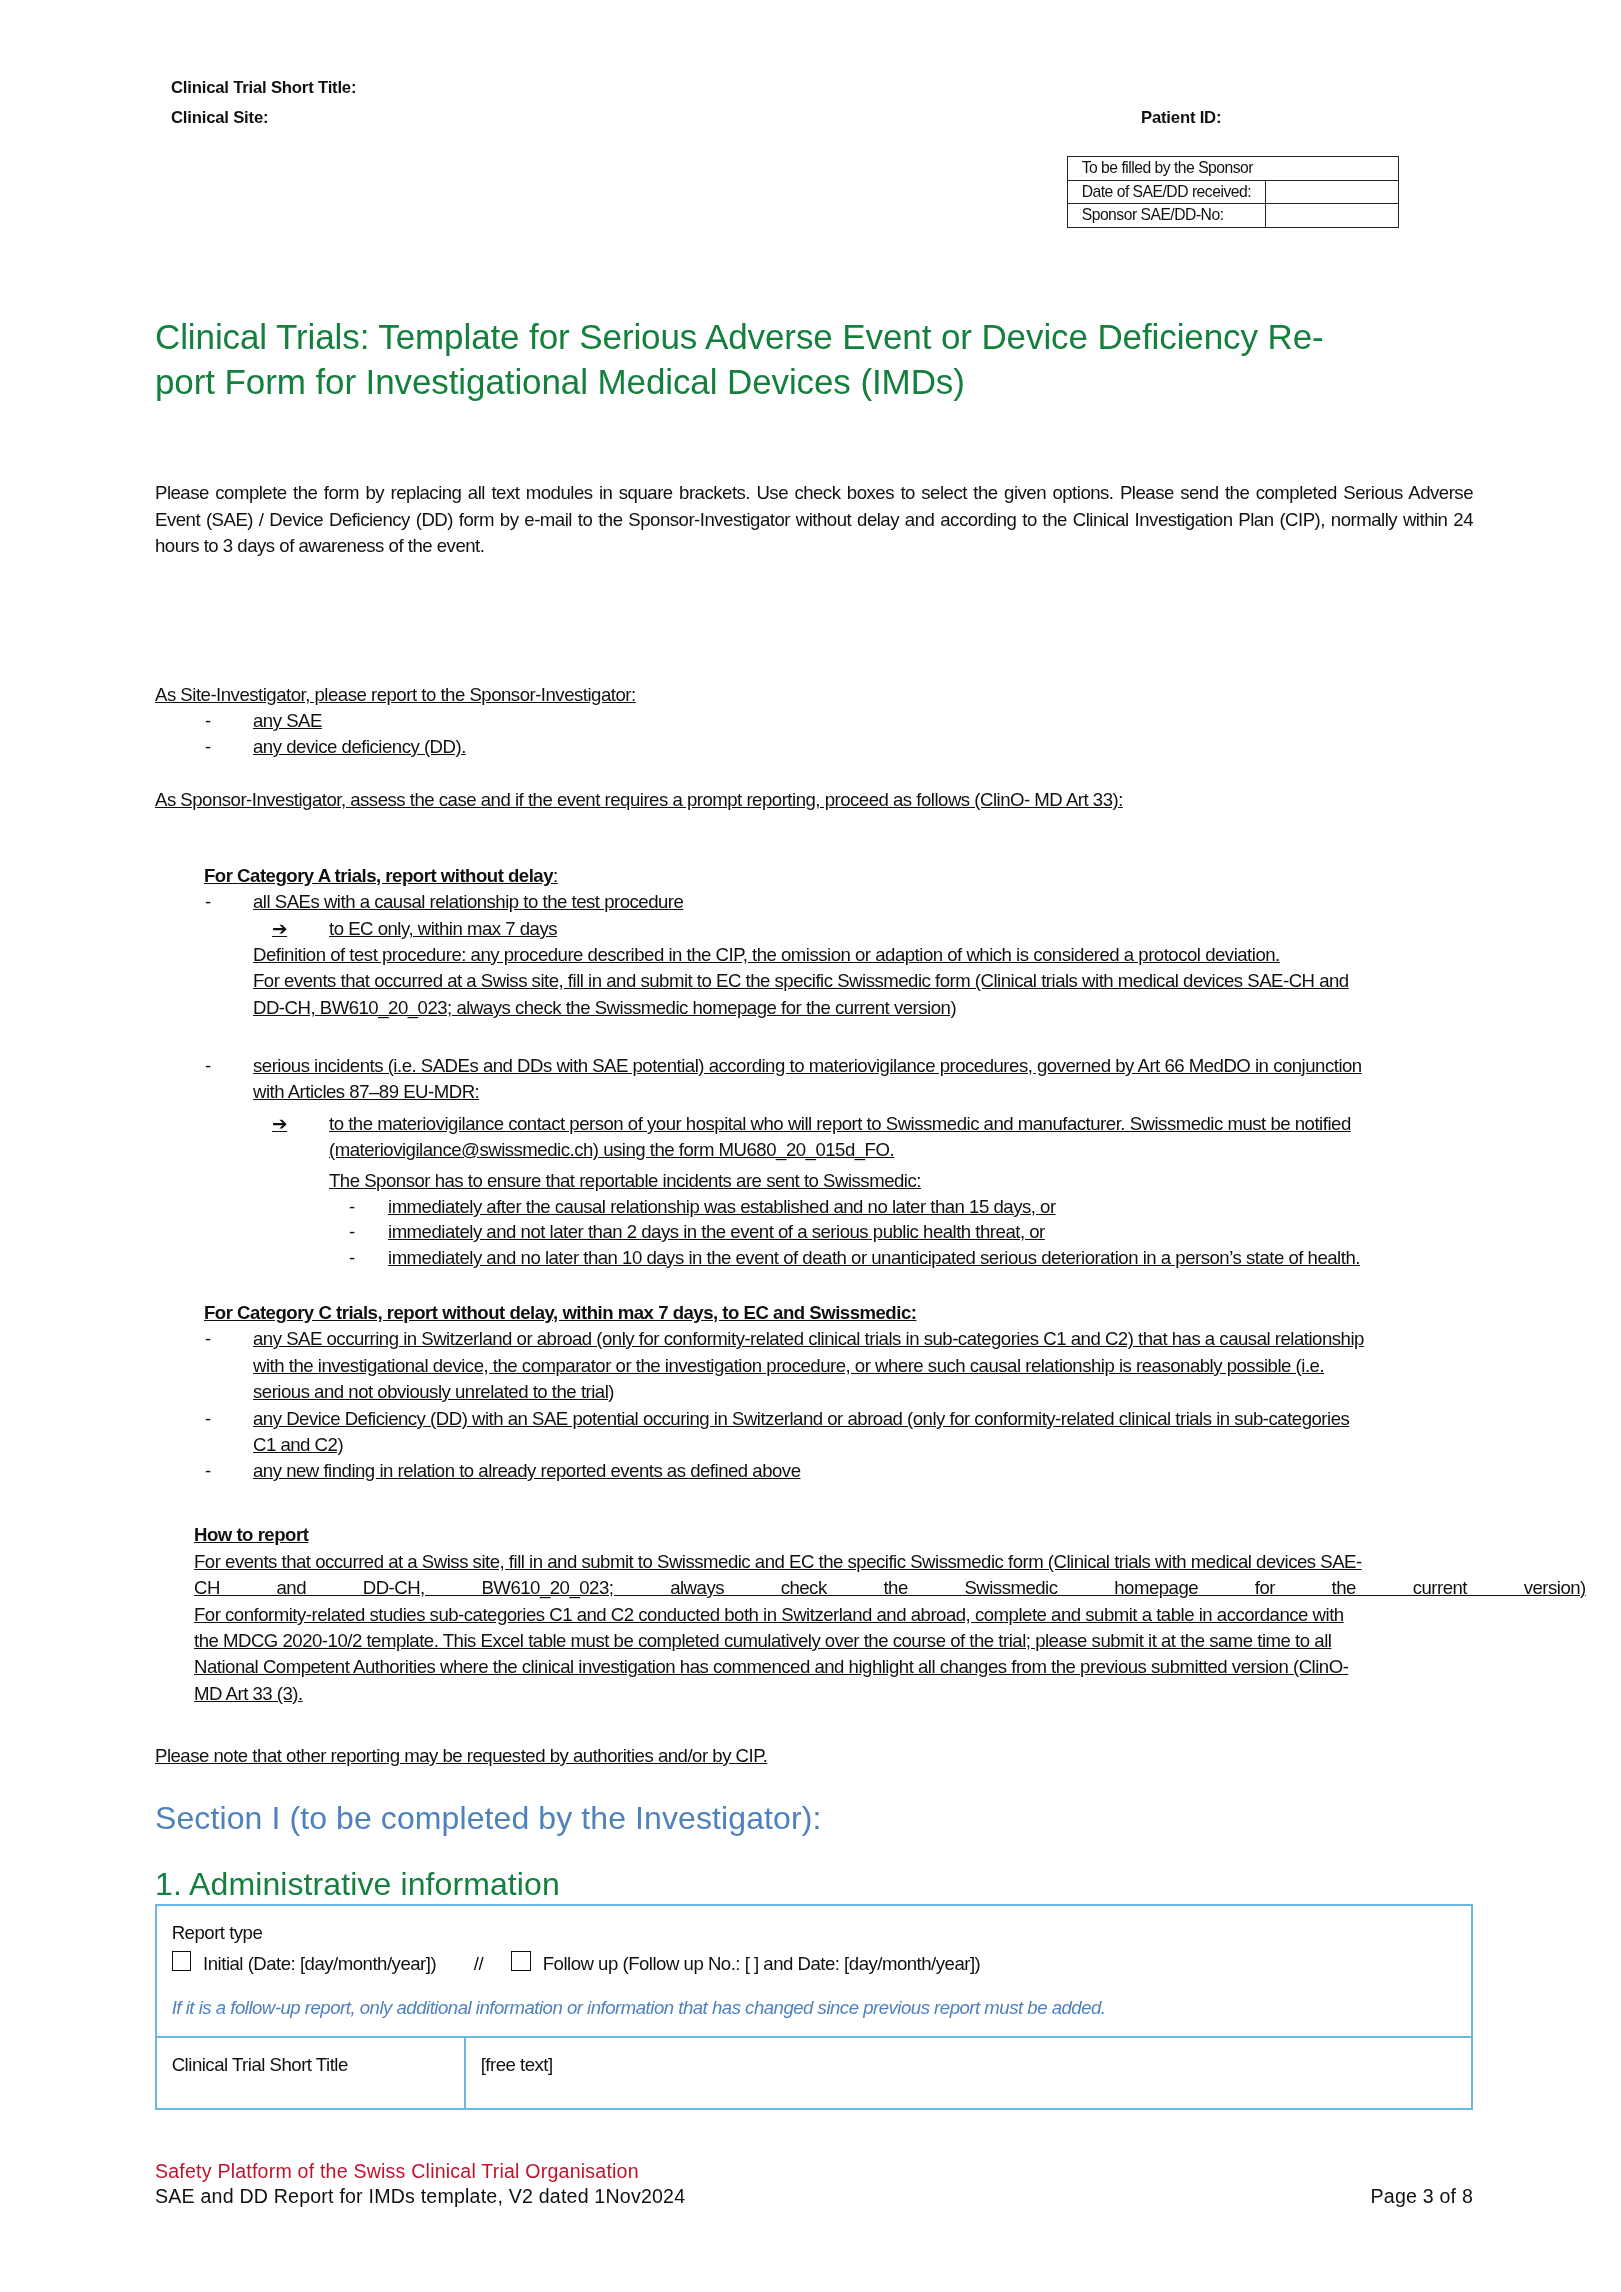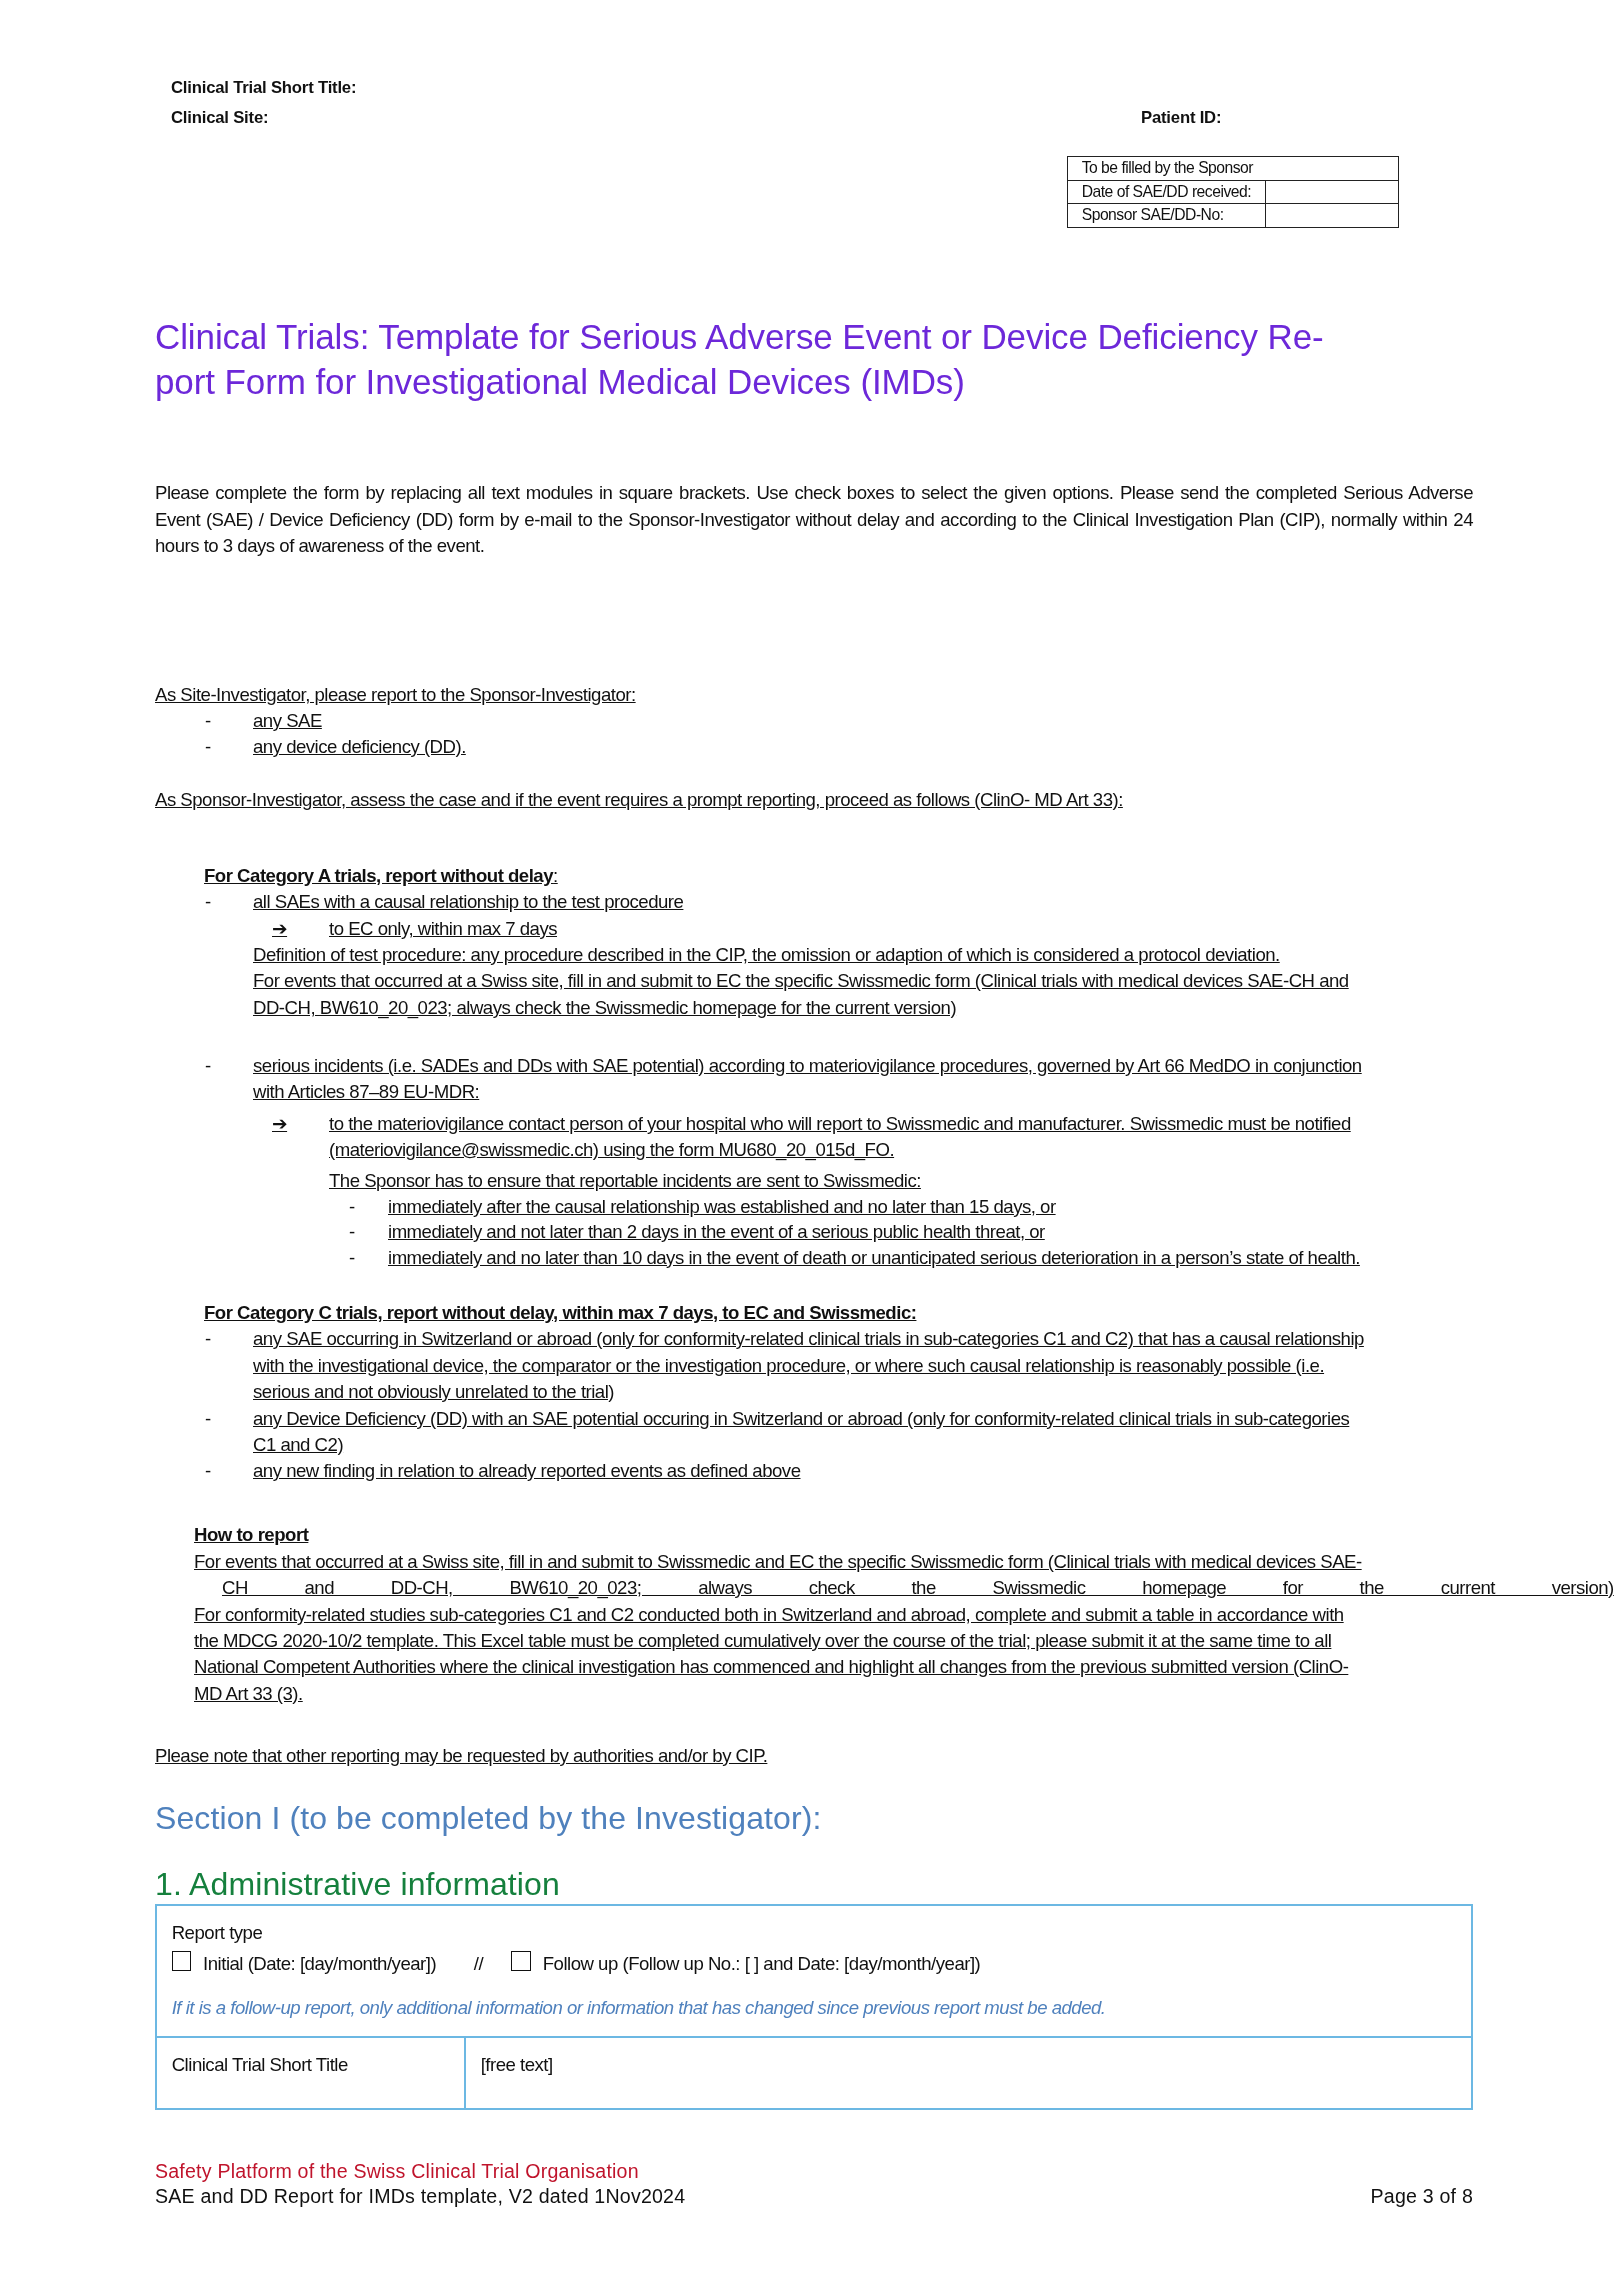--- a/index.html
+++ b/index.html
@@ -21,21 +21,21 @@
     border-collapse: collapse; font-size: 15.7px; letter-spacing: -0.5px;
   }
   .sponsor-table td {
     border: 1.5px solid #222; height: 23.5px; padding: 0 13.7px; line-height: 21.6px;
     white-space: nowrap;
   }
   .sponsor-table td.val { width: 155px; }
 
   .doc-title {
     left: 155px; top: 314px; width: 1318px;
-    font-size: 35px; line-height: 45px; font-weight: normal; color: #6d28d9;
+    font-size: 35px; line-height: 45px; font-weight: normal; color: #15803d;
     letter-spacing: -0.1px;
   }
 
   .para {
     left: 155px; width: 1318px; font-size: 18.6px; line-height: 26.5px;
     letter-spacing: -0.5px; text-align: justify;
   }
   .para p { margin: 0; }
 
   .line { font-size: 18.6px; line-height: 26.5px; letter-spacing: -0.5px; white-space: nowrap; text-decoration: underline; }
@@ -144,21 +144,21 @@
 <div class="abs line" style="left:253px; top:1379px;">serious and not obviously unrelated to the trial)</div>
 <div class="dash" style="left:205px; top:1406px;">-</div>
 <div class="abs line" style="left:253px; top:1406px;">any Device Deficiency (DD) with an SAE potential occuring in Switzerland or abroad (only for conformity-related clinical trials in sub-categories</div>
 <div class="abs line" style="left:253px; top:1432px;">C1 and C2)</div>
 <div class="dash" style="left:205px; top:1458px;">-</div>
 <div class="abs line" style="left:253px; top:1458px;">any new finding in relation to already reported events as defined above</div>
 
 <div class="abs line bold" style="left:194px; top:1522px;">How to report</div>
 <div class="abs line" style="left:194px; top:1549px;">For events that occurred at a Swiss site, fill in and submit to Swissmedic and EC the specific Swissmedic form (Clinical trials with medical devices SAE-</div>
 <div class="abs line" style="left:194px; top:1575px; width:1279px; display:flex; justify-content:space-between;">
-  <span style="white-space:pre; word-spacing:52px;margin-left:28px;">CH and DD-CH, BW610_20_023; always check the Swissmedic homepage for the current version)</span>
+  <span style="white-space:pre; word-spacing:52px;">CH and DD-CH, BW610_20_023; always check the Swissmedic homepage for the current version)</span>
 </div>
 <div class="abs line" style="left:194px; top:1602px;">For conformity-related studies sub-categories C1 and C2 conducted both in Switzerland and abroad, complete and submit a table in accordance with</div>
 <div class="abs line" style="left:194px; top:1628px;">the MDCG 2020-10/2 template. This Excel table must be completed cumulatively over the course of the trial; please submit it at the same time to all</div>
 <div class="abs line" style="left:194px; top:1654px;">National Competent Authorities where the clinical investigation has commenced and highlight all changes from the previous submitted version (ClinO-</div>
 <div class="abs line" style="left:194px; top:1681px;">MD Art 33 (3).</div>
 
 <div class="abs line" style="left:155px; top:1743px;">Please note that other reporting may be requested by authorities and/or by CIP.</div>
 
 <div class="abs section-heading">Section I (to be completed by the Investigator):</div>
 <div class="abs sub-heading">1.  Administrative information</div>

